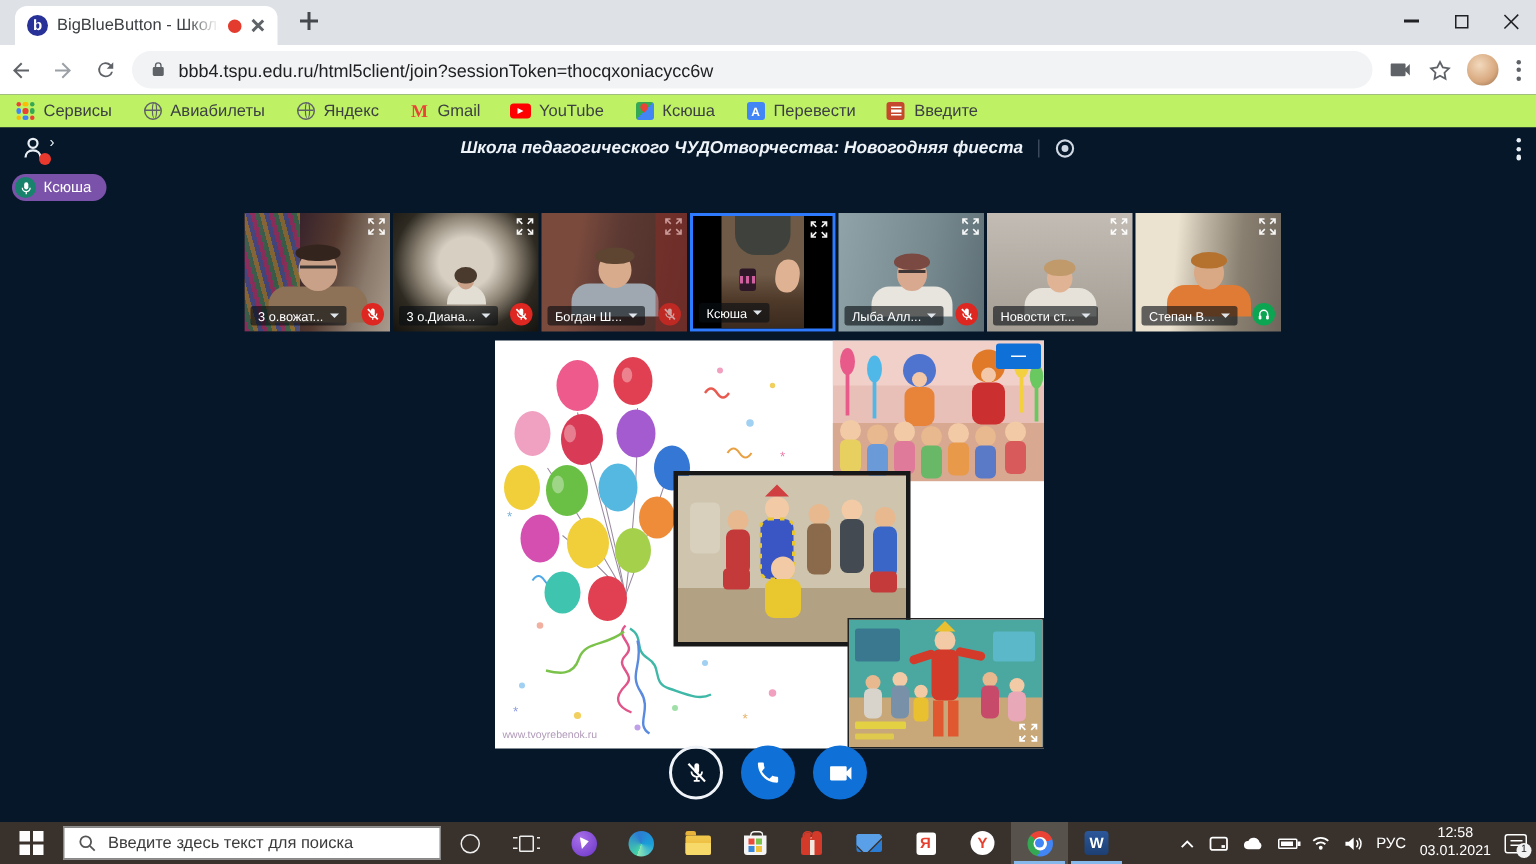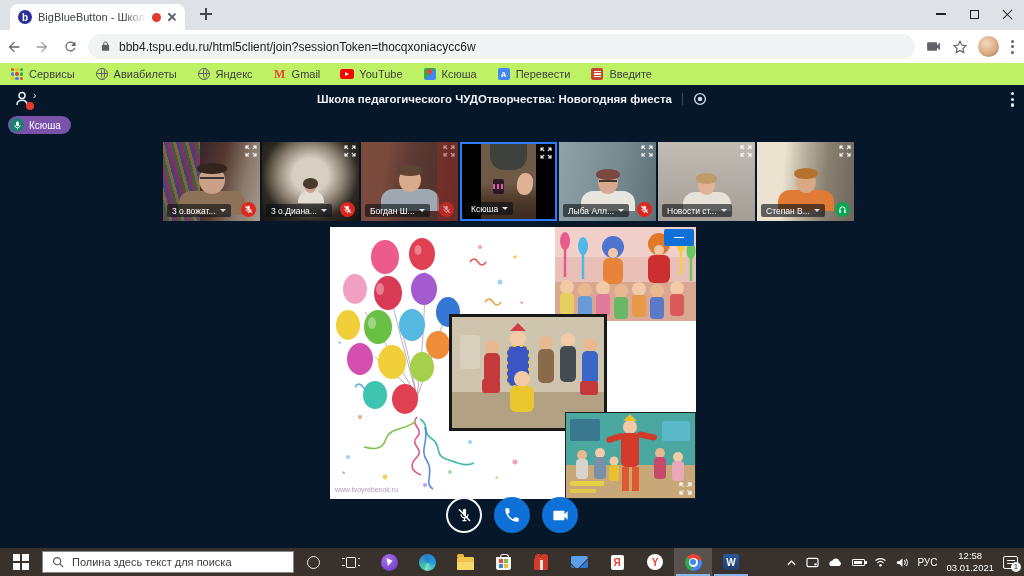--- a/index.html
+++ b/index.html
@@ -63,21 +63,21 @@
   .translate{width:12px;height:12px;border-radius:2px;background:#4285f4;color:#fff;font-size:8px;font-weight:bold;display:flex;align-items:center;justify-content:center;}
   .news{width:12px;height:12px;border-radius:2px;background:#c5472e;display:flex;flex-direction:column;gap:1.5px;align-items:center;justify-content:center;}
   .news i{width:7px;height:1.3px;background:#fff;}
 
   
   .bbb{position:absolute;left:0;top:85px;width:1024px;height:463px;background:#06172a;}
   .bbb-header{position:absolute;left:0;top:0;width:100%;height:28px;display:flex;align-items:center;}
   .users-btn{position:absolute;left:14px;top:4px;width:26px;height:22px;}
   .red-dot{position:absolute;left:12px;top:13px;width:8px;height:8px;border-radius:50%;background:#e8392e;}
   .users-chev{position:absolute;left:19px;top:1px;color:#e8eef4;font-size:10px;}
-  .bbb-title-wrap{margin:16px auto;display:flex;align-items:center;gap:10px;}
+  .bbb-title-wrap{margin:16px auto;display:flex;align-items:center;gap:10px;font-style:italic;}
   .bbb-title{color:#eef3f8;font-size:11.5px;font-weight:bold;}
   .hdr-div{width:1px;height:12px;background:#3a4a5c;}
   .bbb-kebab{position:absolute;right:10px;top:7px;display:flex;flex-direction:column;gap:2.5px;}
   .bbb-kebab i{width:3.2px;height:3.2px;border-radius:50%;background:#e8eef4;}
 
   .talker-pill{position:absolute;left:8px;top:31px;height:18px;border-radius:9px;
     background:#7a52aa;display:flex;align-items:center;gap:5px;padding:0 10px 0 2px;}
   .talker-mic{width:14px;height:14px;border-radius:50%;background:#17836d;display:flex;align-items:center;justify-content:center;}
   .talker-name{color:#fff;font-size:10px;}
 
@@ -706,21 +706,21 @@
           <i></i>
           <i></i>
           <i></i>
         </span>
     </div>
     <div class="tb-search">
       <svg width="12" height="12" viewBox="0 0 14 14">
           <circle cx="6" cy="6" r="4.2" fill="none" stroke="#555" stroke-width="1.4"></circle>
           <path d="M9.2 9.2 13 13" stroke="#555" stroke-width="1.4"></path>
         </svg>
-      <span>Полина здесь текст для поиска</span>
+      <span>Введите здесь текст для поиска</span>
     </div>
     <div class="tb-cell">
         <span class="cortana-ring"></span>
       </div>
     <div class="tb-cell">
       <span class="taskview">
           <span class="side"></span>
           <span class="mid"></span>
           <span class="side"></span>
         </span>

